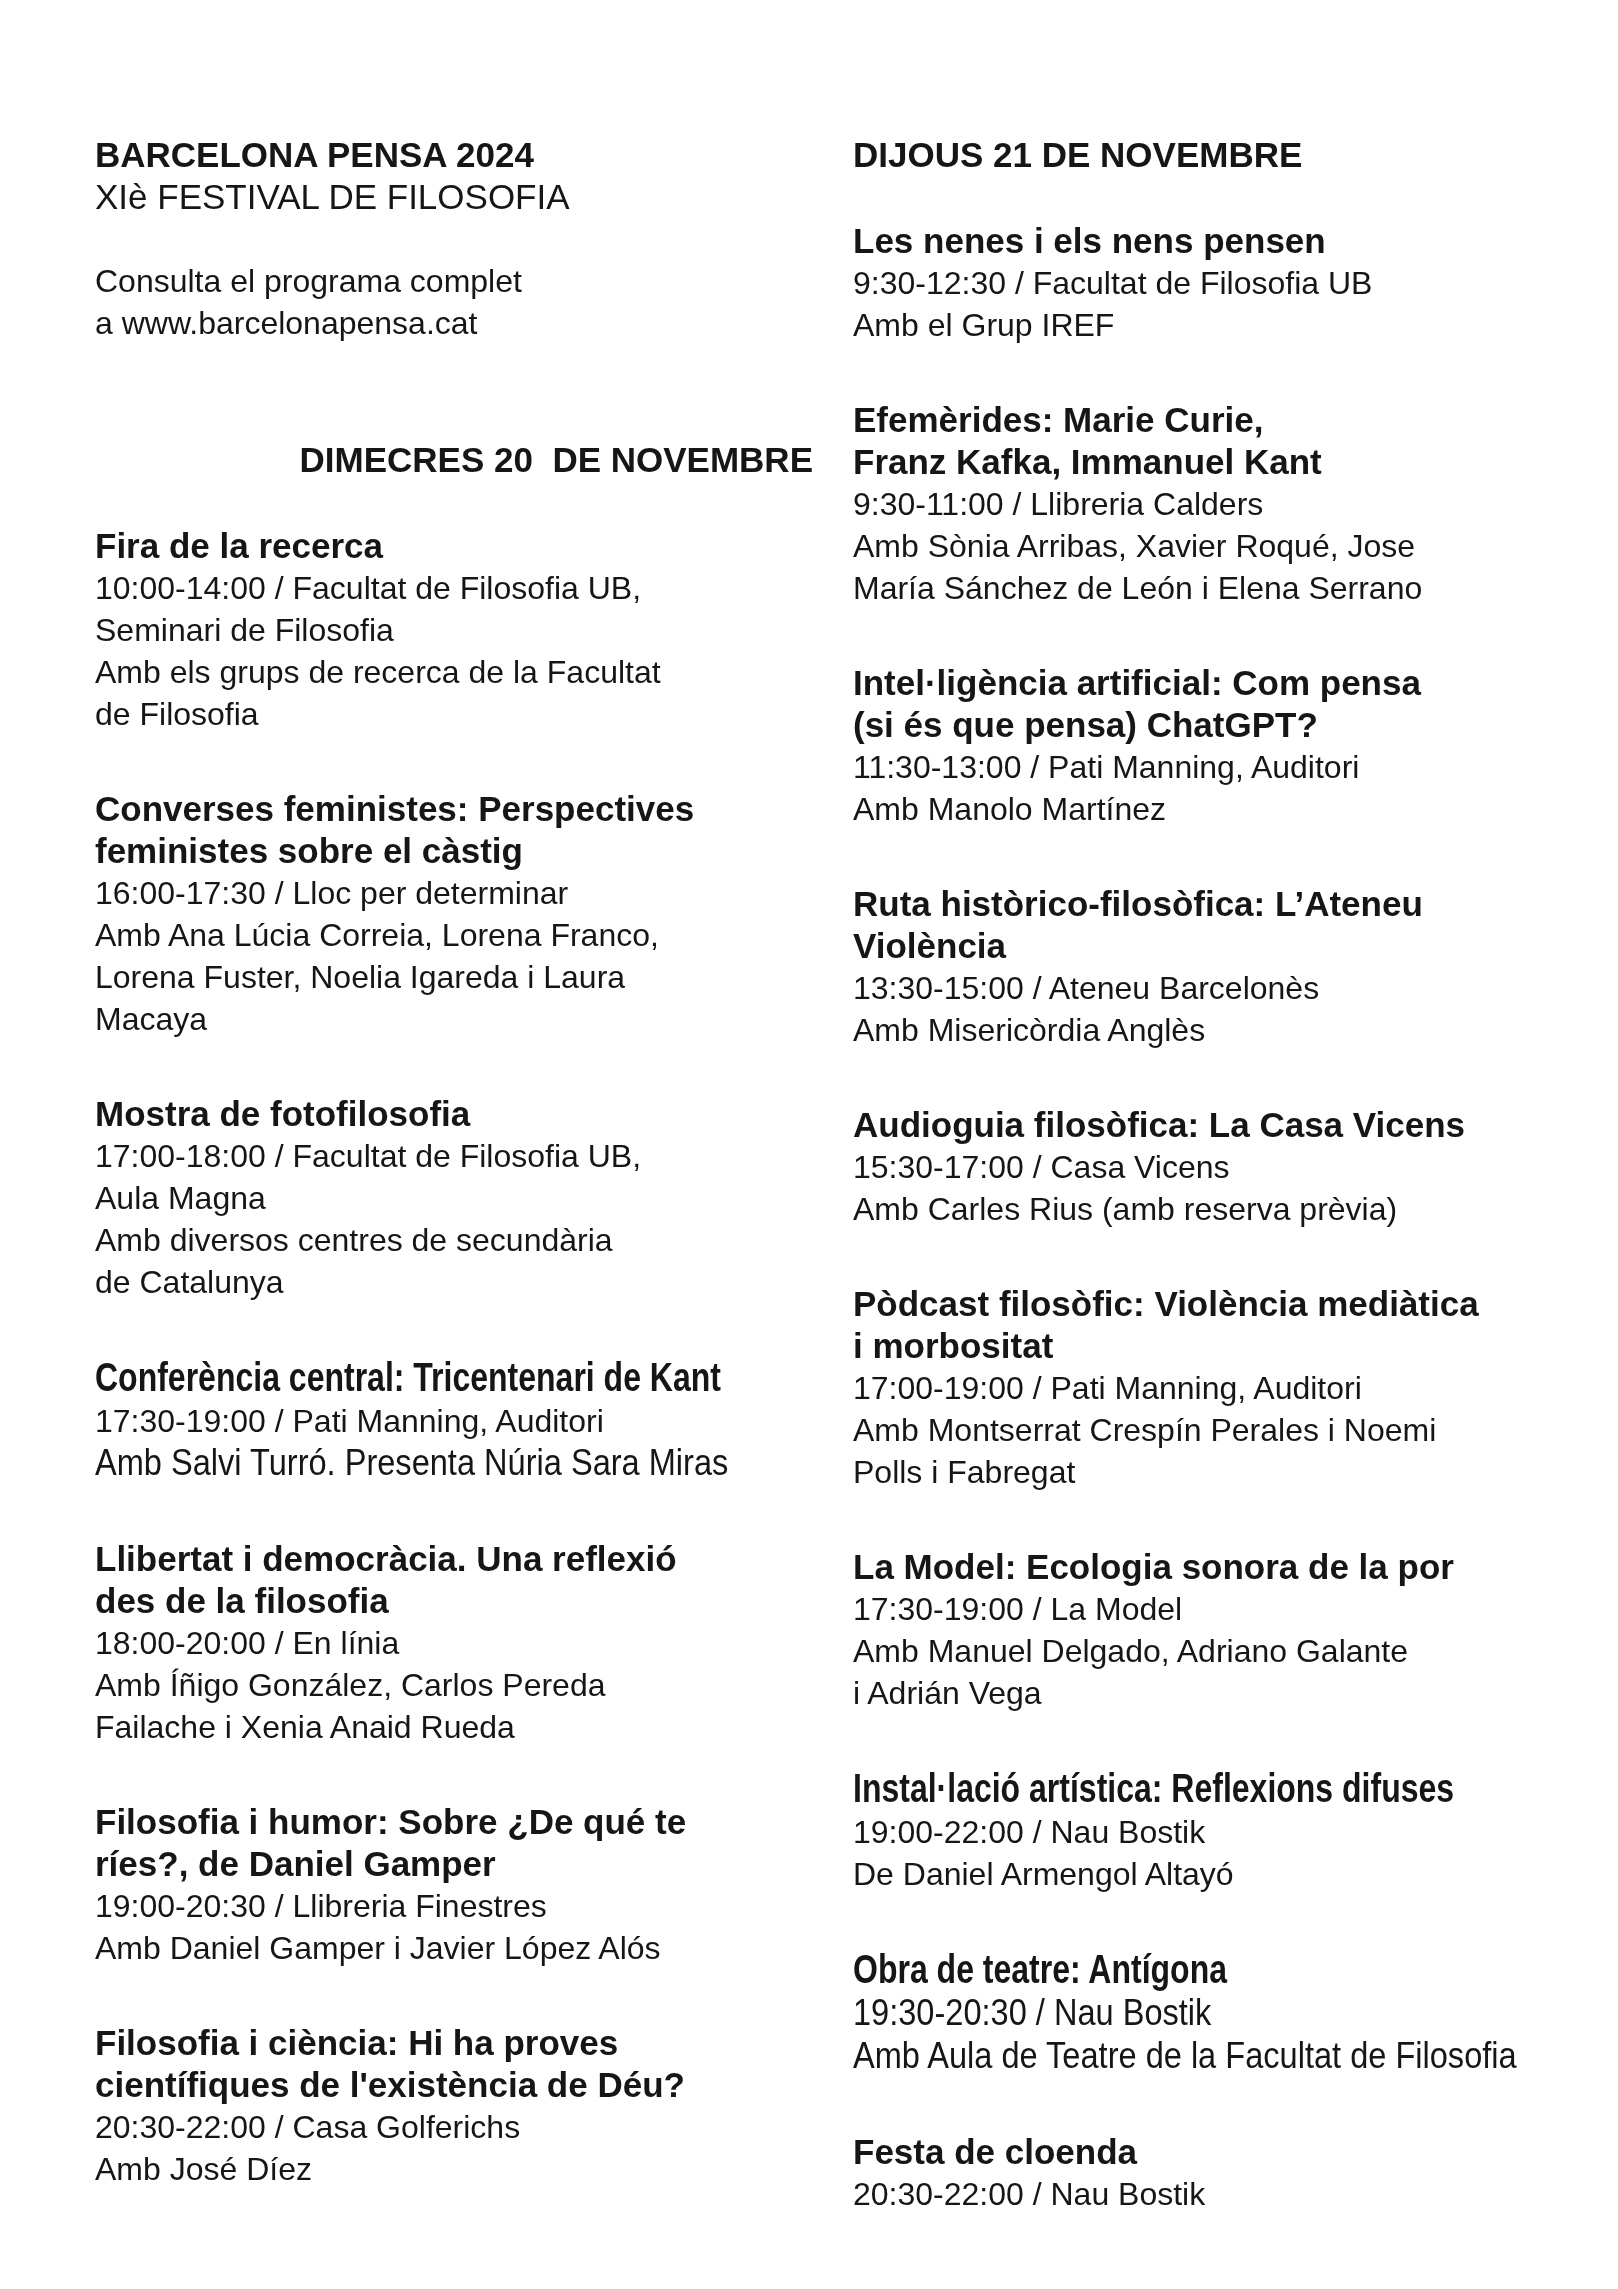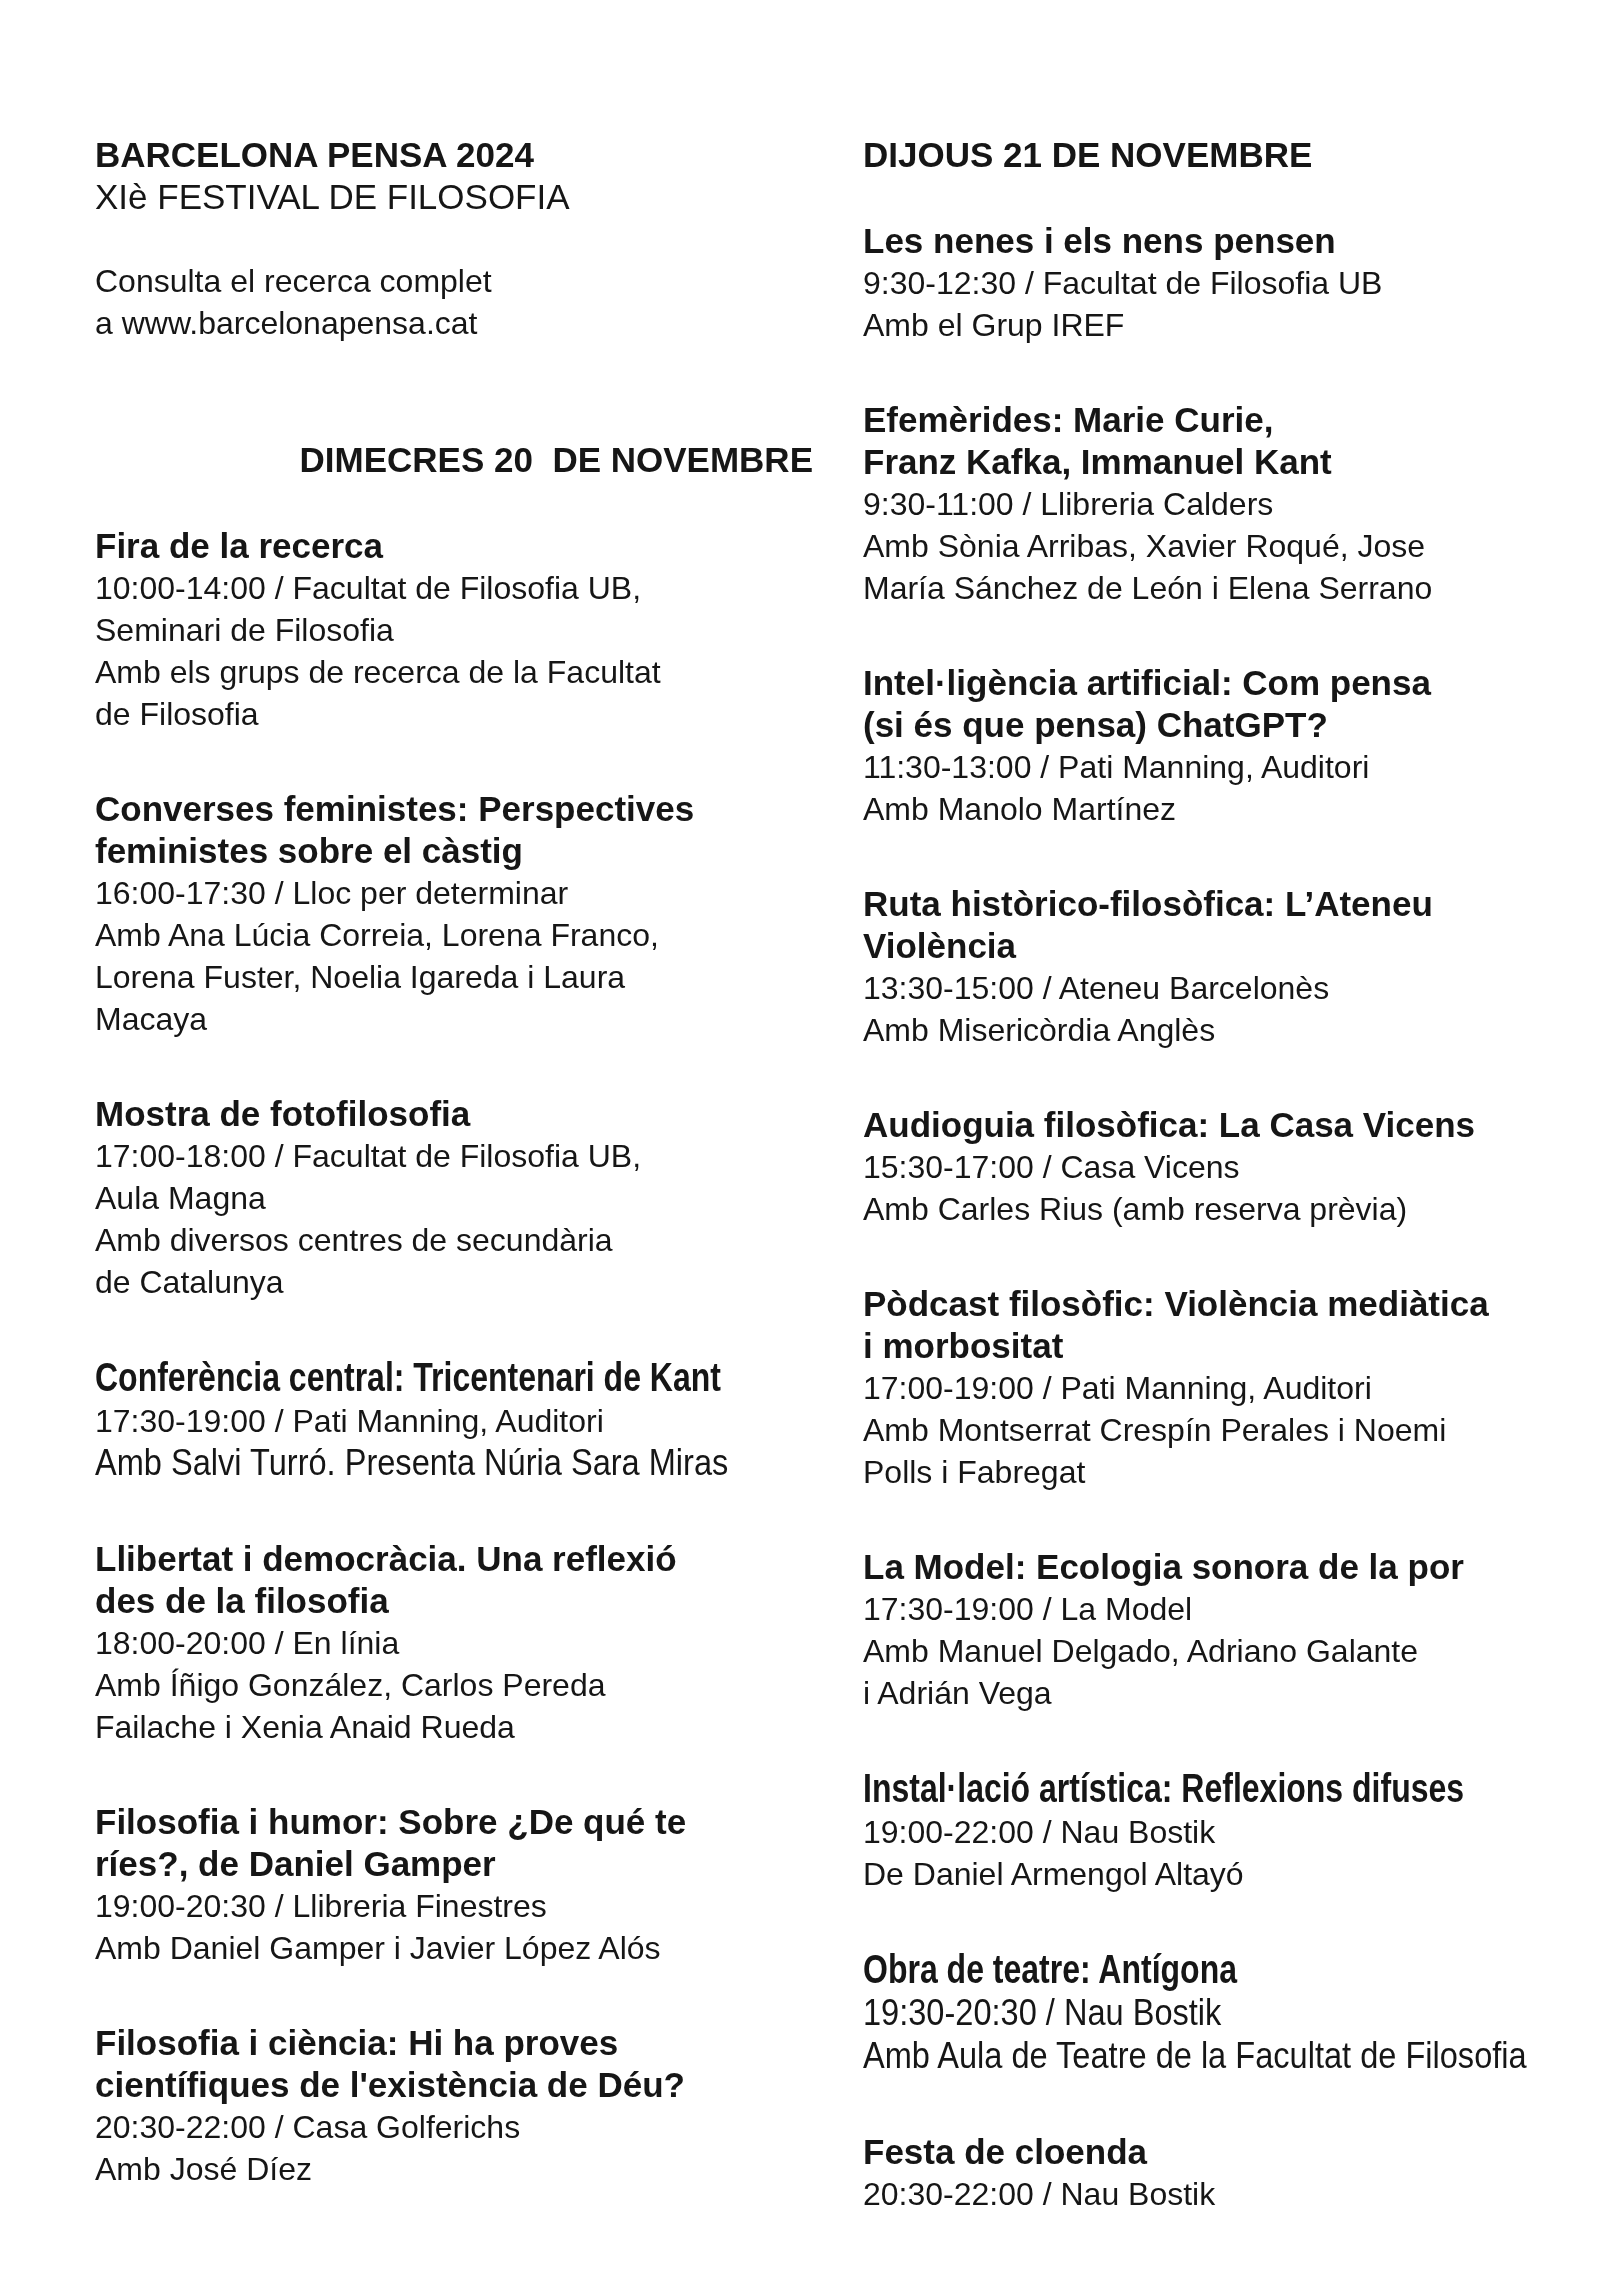--- a/index.html
+++ b/index.html
@@ -6,21 +6,21 @@
   body {
     width: 1618px;
     height: 2289px;
     background: #ffffff;
     color: #161616;
     font-family: "Liberation Sans", sans-serif;
     overflow: hidden;
   }
   .page {
     display: flex;
-    gap: 50px;
+    gap: 40px;
     padding: 134px 36px 0 95px;
     box-sizing: border-box;
   }
   .col { width: 718px; flex: 0 0 auto; }
 
   .h-title, .day-header, .event-title {
     font-weight: 700;
     font-size: 35px;
     line-height: 42px;
   }
@@ -67,21 +67,21 @@
 <body style="color: rgb(22, 22, 22); background: rgb(255, 255, 255);">
 
 <div class="page">
 
   <div class="col">
     <div class="masthead">
       <div class="h-title">BARCELONA PENSA 2024</div>
       <div class="subtitle">XIè FESTIVAL DE FILOSOFIA</div>
     </div>
     <div class="intro">
-      <span class="line">Consulta el recerca complet</span><br>
+      <span class="line">Consulta el programa complet</span><br>
       <span class="line">a www.barcelonapensa.cat</span>
     </div>
     <div class="day-header after-intro">DIMECRES 20  DE NOVEMBRE</div>
     <div class="events">
         <div class="event">
           <div class="event-title"><span class="line"><span>Fira de la recerca</span></span></div>
           <div class="event-body"><span class="line"><span>10:00-14:00 / Facultat de Filosofia UB,</span></span><br><span class="line"><span>Seminari de Filosofia</span></span><br><span class="line"><span>Amb els grups de recerca de la Facultat</span></span><br><span class="line"><span>de Filosofia</span></span></div>
         </div>
         <div class="event">
           <div class="event-title"><span class="line"><span>Converses feministes: Perspectives</span></span><br><span class="line"><span>feministes sobre el càstig</span></span></div>

